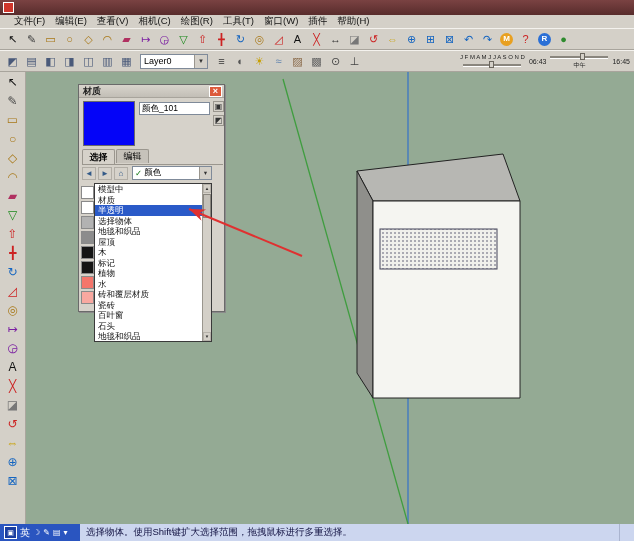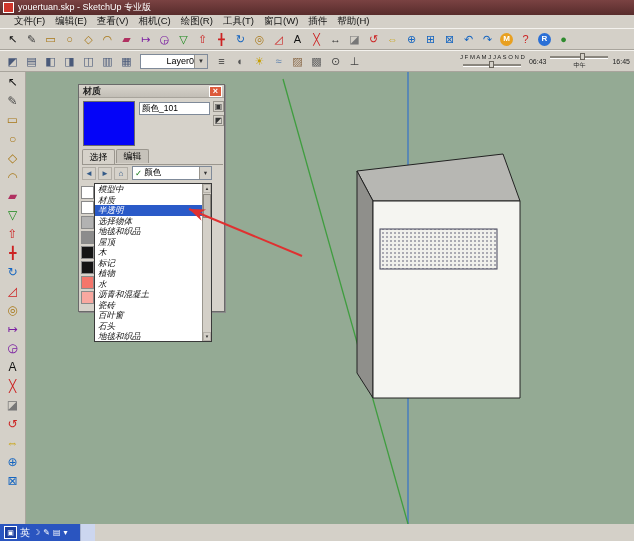--- a/index.html
+++ b/index.html
@@ -21,21 +21,21 @@
   .toolbar{position:absolute;left:0;width:634px;height:22px;background:#d4d0c8;
     border-top:1px solid #f4f2ee;border-bottom:1px solid #a8a49c;
     display:flex;align-items:center;box-sizing:border-box;padding-left:3px;}
   .row1{top:28px;}
   .row2{top:50px;}
   .tb-icon{width:19px;height:18px;display:inline-flex;align-items:center;justify-content:center;
     font-size:11px;line-height:18px;cursor:default;}
   .tb-icon.badge{width:13px;height:13px;border-radius:50%;font-size:8px;font-weight:bold;margin:0 3px;}
   .combo{height:15px;width:68px;background:#fff;border:1px solid #7f8a99;display:inline-flex;
     align-items:center;margin:0 4px;font-size:9px;position:relative;box-sizing:border-box;}
-  .combo-val{padding-left:3px;flex:1;text-align:right;}
+  .combo-val{padding-left:3px;flex:1;}
   .combo-btn{width:12px;height:13px;background:#d4d0c8;border-left:1px solid #9a968e;
     font-size:6px;display:inline-flex;align-items:center;justify-content:center;color:#333;}
   .shadow-group{margin-left:auto;margin-right:4px;display:flex;align-items:center;gap:4px;}
   .sh-col{display:flex;flex-direction:column;align-items:center;gap:1px;}
   .months{font-size:6px;letter-spacing:0px;color:#222;white-space:nowrap;}
   .noon{font-size:6px;color:#222;}
   .sh-time{font-size:7px;color:#222;}
   .slider{width:58px;height:7px;position:relative;}
   .slider:before{content:"";position:absolute;left:0;right:0;top:3px;height:2px;background:#8a867e;
     border-bottom:1px solid #fff;}
@@ -60,34 +60,34 @@
     border:1px solid #6a6a6a;box-sizing:border-box;}
   .name-field{position:absolute;left:60px;top:17px;width:71px;height:13px;border:1px solid #7f8a99;
     font-size:8.5px;font-family:inherit;padding:0 2px;box-sizing:border-box;background:#fff;}
   .side-btn{position:absolute;left:134px;width:11px;height:11px;font-size:8px;color:#333;
     display:flex;align-items:center;justify-content:center;background:#d6d2ca;border:1px solid #9a968e;box-sizing:border-box;}
   .side-btn.b1{top:16px;}
   .side-btn.b2{top:30px;}
   .tabs{position:absolute;left:3px;top:64px;display:flex;height:15px;border-bottom:1px solid #9a968e;width:141px;}
   .tab{width:33px;height:14px;font-size:9px;display:flex;align-items:center;justify-content:center;
     border:1px solid #9a968e;border-bottom:none;background:#c6c2ba;margin-right:1px;border-radius:2px 2px 0 0;box-sizing:border-box;}
-  .tab.active{background:#d6d2ca;height:15px;font-weight:normal;}
+  .tab.active{background:#d6d2ca;height:15px;font-weight:bold;}
   .navrow{position:absolute;left:3px;top:81px;display:flex;align-items:center;gap:2px;}
   .nav-btn{width:14px;height:13px;display:inline-flex;align-items:center;justify-content:center;
     font-size:8px;color:#335a88;background:#d6d2ca;border:1px solid #b2aea6;box-sizing:border-box;}
   .cat-combo{height:14px;width:80px;background:#fff;border:1px solid #7f8a99;display:inline-flex;
     align-items:center;font-size:8.5px;gap:2px;padding-left:2px;box-sizing:border-box;margin-left:2px;}
   .cat-combo .dd-arrow{margin-left:auto;width:11px;height:12px;background:#d4d0c8;border-left:1px solid #9a968e;
     font-size:5.5px;display:inline-flex;align-items:center;justify-content:center;color:#333;}
   .swatches{position:absolute;left:2px;top:101px;display:flex;flex-direction:column;gap:2px;}
   .chip{width:13px;height:13px;border:1px solid #8a8a8a;box-sizing:border-box;display:inline-block;}
   
   .mat-popup{position:absolute;left:94px;top:183px;width:118px;height:159px;background:#fff;
     border:1px solid #3a3a3a;z-index:30;box-sizing:border-box;}
-  .mat-items{position:absolute;left:0;top:0;right:9px;bottom:0;overflow:hidden;font-style:italic;}
+  .mat-items{position:absolute;left:0;top:0;right:9px;bottom:0;overflow:hidden;}
   .mat-item{height:10.5px;line-height:10.5px;font-size:8.5px;padding-left:3px;color:#111;white-space:nowrap;cursor:default;}
   .mat-item.sel{background:#2a5ac8;color:#fff;}
   .scrollbar{position:absolute;right:0;top:0;width:9px;bottom:0;background:#d4d0c8;border-left:1px solid #9a968e;box-sizing:border-box;}
   .sb-btn{width:8px;height:9px;font-size:4.5px;display:flex;align-items:center;justify-content:center;
     color:#333;background:#d4d0c8;border:1px solid #b6b2aa;box-sizing:border-box;}
   .sb-btn.down{position:absolute;bottom:0;}
   .sb-thumb{position:absolute;top:10px;left:0;width:8px;height:24px;background:#c4c0b8;border:1px solid #8a867e;box-sizing:border-box;}
   
   .arrow-overlay{position:absolute;left:0;top:0;z-index:40;pointer-events:none;}
   
@@ -99,21 +99,20 @@
   .st-icon{font-size:8px;color:#fff;}
   .st-msg{flex:1;background:#ccd6ef;color:#101040;font-size:9.5px;display:flex;align-items:center;
     padding-left:6px;white-space:nowrap;overflow:hidden;}
   .st-grip{width:14px;background:#ccd6ef;border-left:1px solid #aab4cf;}
 </style>
 </head>
 <body>
 
 <div class="titlebar">
   <span class="app-icon"></span>
-  <span>youertuan.skp - SketchUp 专业版</span>
 </div>
 
 <div class="menubar" id="menubar">
     <span class="menu-item">文件(F)</span>
     <span class="menu-item">编辑(E)</span>
     <span class="menu-item">查看(V)</span>
     <span class="menu-item">相机(C)</span>
     <span class="menu-item">绘图(R)</span>
     <span class="menu-item">工具(T)</span>
     <span class="menu-item">窗口(W)</span>
@@ -278,21 +277,21 @@
       <div class="mat-item">模型中</div>
       <div class="mat-item">材质</div>
       <div class="mat-item sel">半透明</div>
       <div class="mat-item">选择物体</div>
       <div class="mat-item">地毯和织品</div>
       <div class="mat-item">屋顶</div>
       <div class="mat-item">木</div>
       <div class="mat-item">标记</div>
       <div class="mat-item">植物</div>
       <div class="mat-item">水</div>
-      <div class="mat-item">沥青和混凝土</div>
+      <div class="mat-item">砖和覆层材质</div>
       <div class="mat-item">瓷砖</div>
       <div class="mat-item">百叶窗</div>
       <div class="mat-item">石头</div>
       <div class="mat-item">地毯和织品</div>
     </div>
   <div class="scrollbar">
     <div class="sb-btn">▲</div>
     <div class="sb-thumb"></div>
     <div class="sb-btn down">▼</div>
   </div>
@@ -311,14 +310,15 @@
   <div class="st-left">
     <span class="st-logo">▣</span>
     <span>英</span>
     <span id="status-icons" style="display:inline-flex;gap:3px;">
         <span class="st-icon">☽</span>
         <span class="st-icon">✎</span>
         <span class="st-icon">▤</span>
         <span class="st-icon">▾</span>
       </span>
   </div>
+  <div class="st-msg">选择物体。使用Shift键扩大选择范围，拖拽鼠标进行多重选择。</div>
   <div class="st-grip"></div>
 </div>
 
 </body></html>

